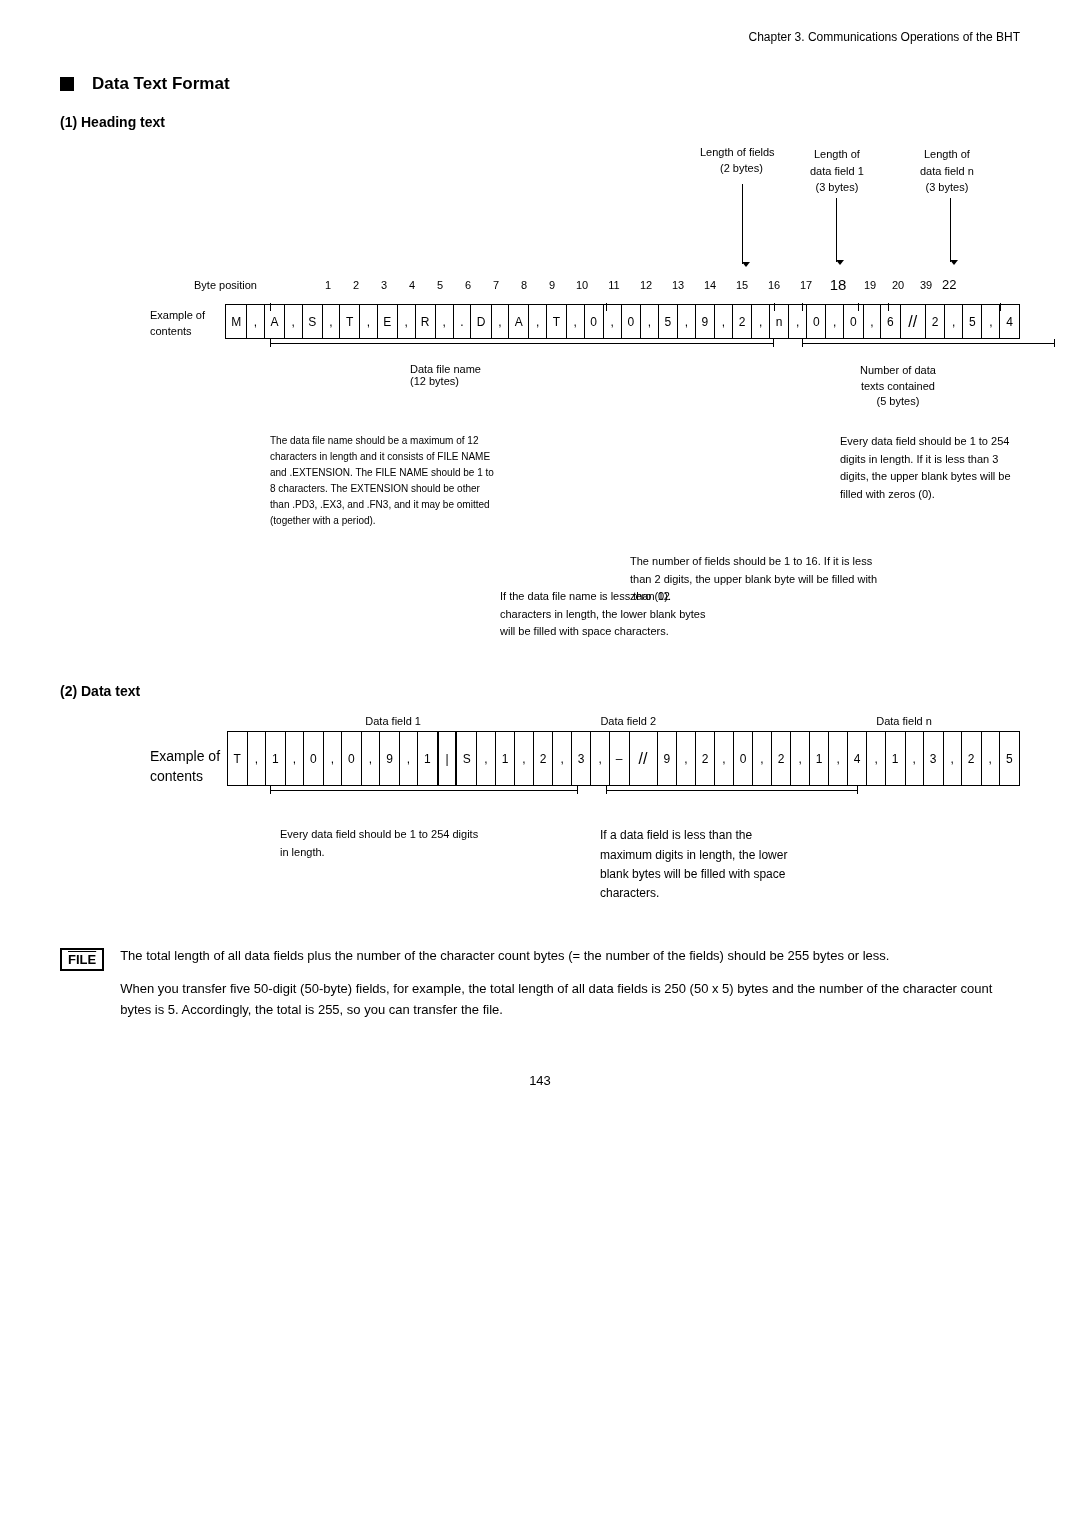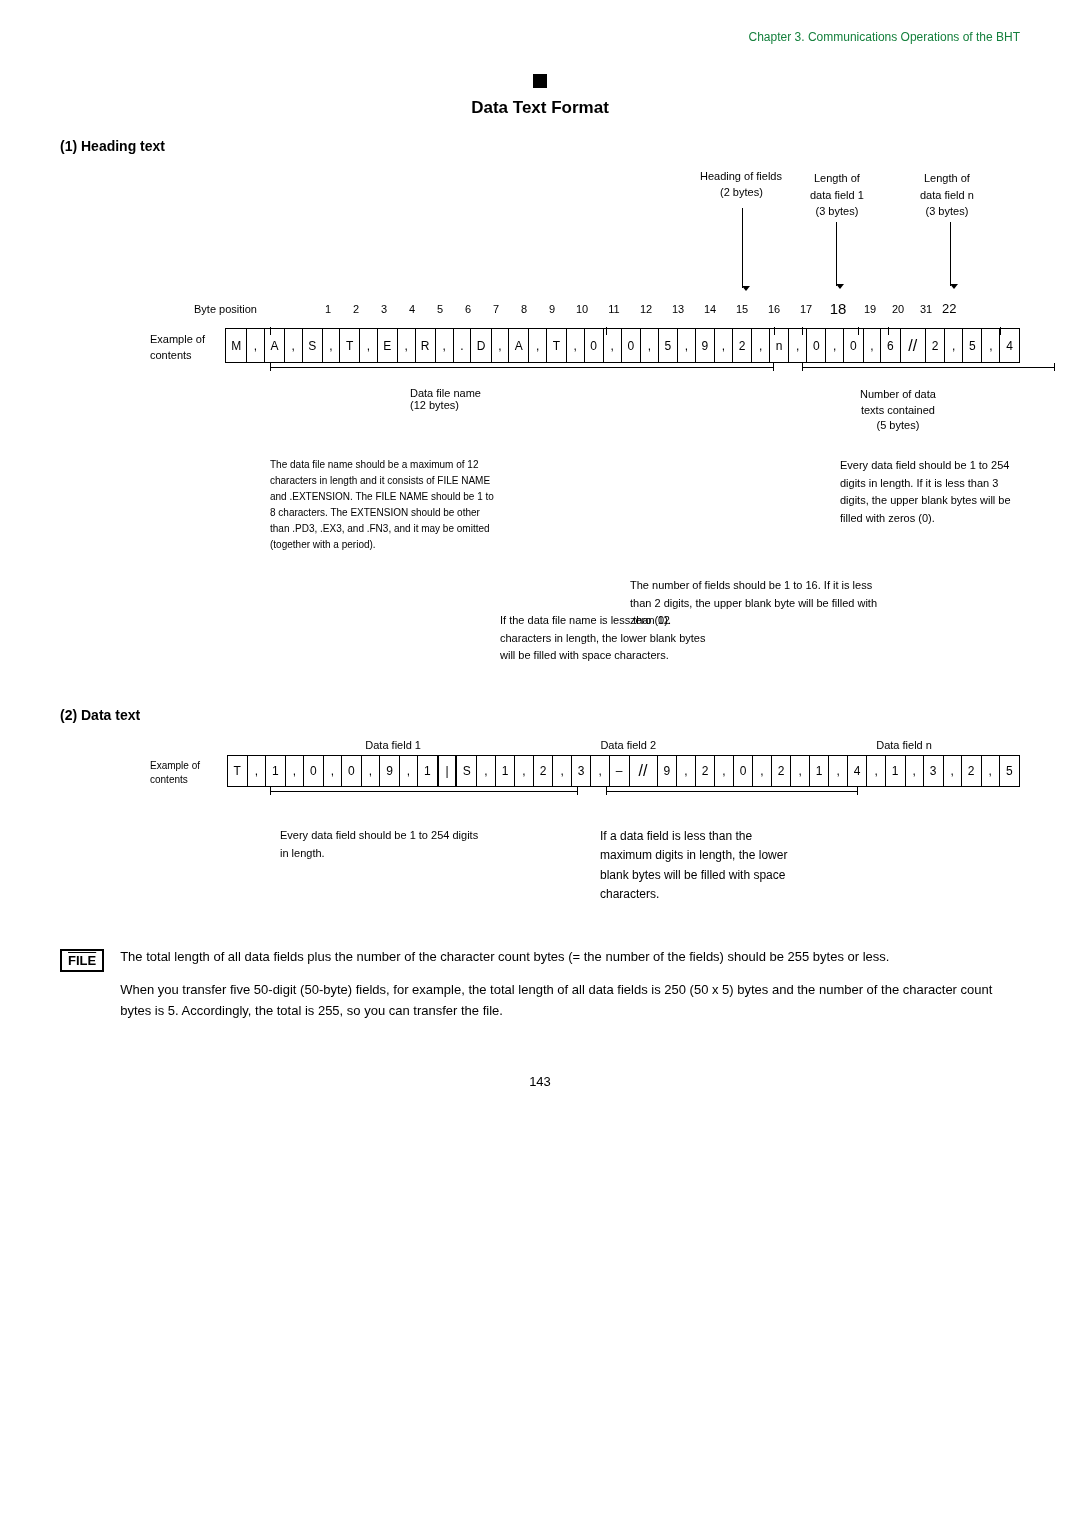--- a/index.html
+++ b/index.html
@@ -9,30 +9,29 @@
       font-size: 13px;
       color: #000;
       width: 1080px;
       min-height: 1526px;
       padding: 30px 60px 40px 60px;
     }
     .page-header {
       text-align: right;
       font-size: 12px;
       margin-bottom: 30px;
-      color: #15803d;
+      color: #000000;
     }
     .section-title {
       font-size: 17px;
       font-weight: bold;
       margin-bottom: 20px;
       display: flex;
       align-items: center;
-      gap: 10px;
-      flex-direction: column;
+      gap: 18px;
     }
     .section-title .black-square {
       display: inline-block;
       width: 14px;
       height: 14px;
       background: #000;
       flex-shrink: 0;
     }
     .subsection-title {
       font-size: 14px;
@@ -100,21 +99,21 @@
 <div>
   <div class="subsection-title">
     <span>(1)  Heading text</span>
   </div>
 
   <div style="position:relative; margin-left: 90px; margin-bottom: 20px;">
 
     <div style="position:relative; height:130px; margin-left: 120px;">
 
       <div style="position:absolute; left:430px; top:0; font-size:11px; text-align:center;">
-        <span>Heading of fields</span>
+        <span>Length of fields</span>
       </div>
       <div style="position:absolute; left:450px; top:16px; font-size:11px; text-align:center;">
         <span>(2 bytes)</span>
       </div>
 
       <div style="position:absolute; left:472px; top:38px; width:1px; height:80px; background:#000;"></div>
 
       <div style="position:absolute; left:472px; top:116px; width:0; height:0; border-left:4px solid transparent; border-right:4px solid transparent; border-top:5px solid #000;"></div>
 
       <div style="position:absolute; left:540px; top:0; font-size:11px; text-align:center; line-height:1.5;">
@@ -159,21 +158,21 @@
         <div style="width:32px; text-align:center; font-size:11px;">12</div>
         <div style="width:32px; text-align:center; font-size:11px;">13</div>
         <div style="width:32px; text-align:center; font-size:11px;">14</div>
         <div style="width:32px; text-align:center; font-size:11px;">15</div>
         <div style="width:32px; text-align:center; font-size:11px;">16</div>
         <div style="width:32px; text-align:center; font-size:11px;">17</div>
         <div style="width:32px; text-align:center; font-size:15px;">18</div>
         <div style="width:2px;"></div>
         <div style="width:28px; text-align:center; font-size:11px;">19</div>
         <div style="width:28px; text-align:center; font-size:11px;">20</div>
-        <div style="width:28px; text-align:center; font-size:11px;">31</div>
+        <div style="width:28px; text-align:center; font-size:11px;">39</div>
         <div style="width:2px;"></div>
         <div style="width:28px; text-align:left; font-size:13px;">22</div>
       </div>
     </div>
 
     <div style="display:flex; margin-left:120px; margin-bottom:1px; align-items:flex-end; height:8px;">
 
       <div style="display:flex; position:relative; width:100%;">
         <div style="position:absolute; left:0px; top:0; width:1px; height:8px; background:#000;"></div>
         <div style="position:absolute; left:336px; top:0; width:1px; height:8px; background:#000;"></div>
@@ -305,21 +304,21 @@
       </div>
 
       <div style="width:60px;"></div>
 
       <div style="width:290px; text-align:center;">
         <span>Data field n</span>
       </div>
     </div>
 
     <div style="display:flex; align-items:stretch;">
-      <div style="width:120px; font-size:10px; line-height:1.4; padding-top:4px;">
+      <div style="width:120px; font-size:14px; line-height:1.4; padding-top:4px;margin-top:12px;">
         Example of<br>contents
       </div>
       <table class="grid-table" style="border-collapse:collapse;">
         <tbody>
             <tr>
 
           <td>T</td>
           <td>,</td>
           <td>1</td>
           <td>,</td>

